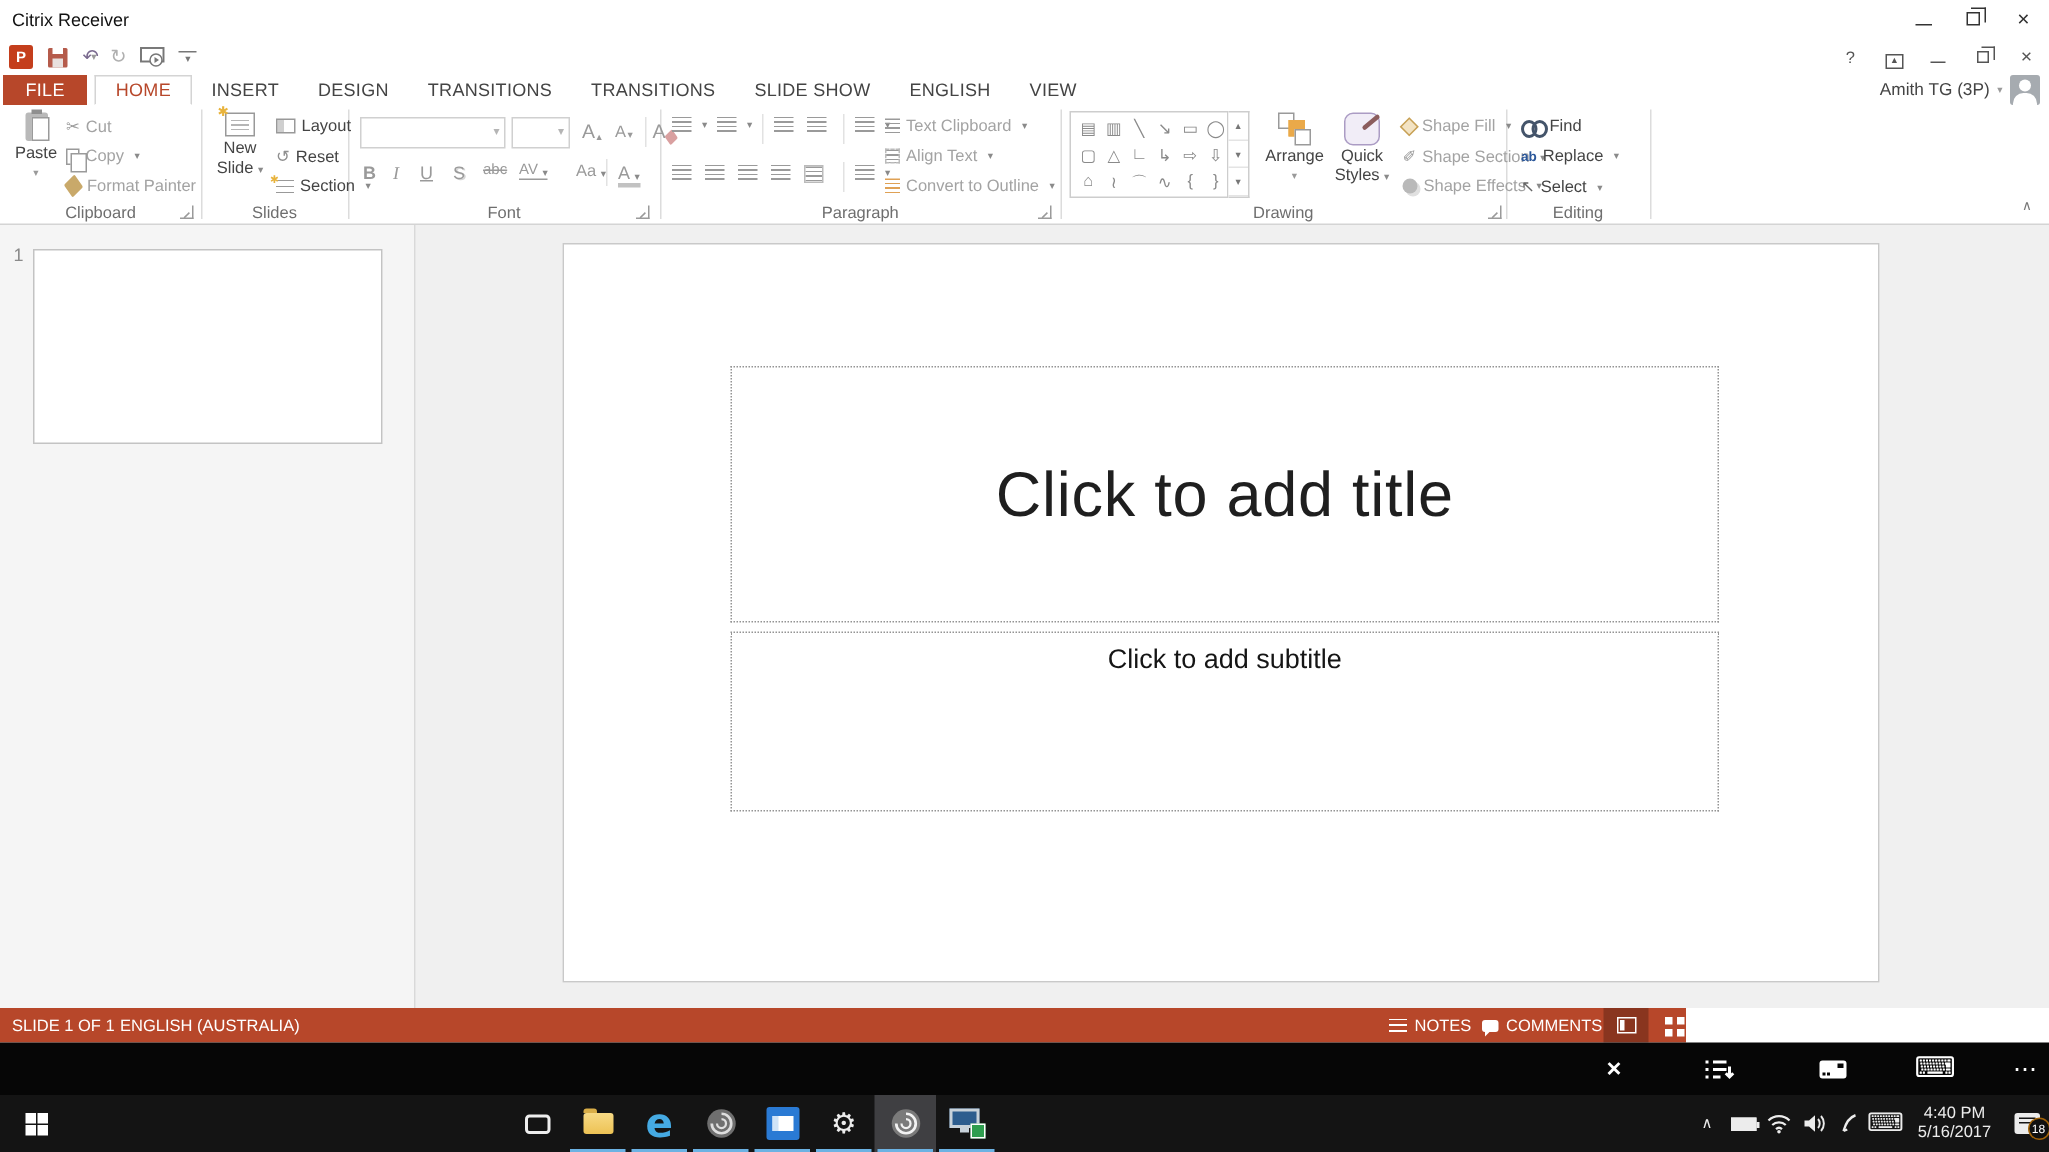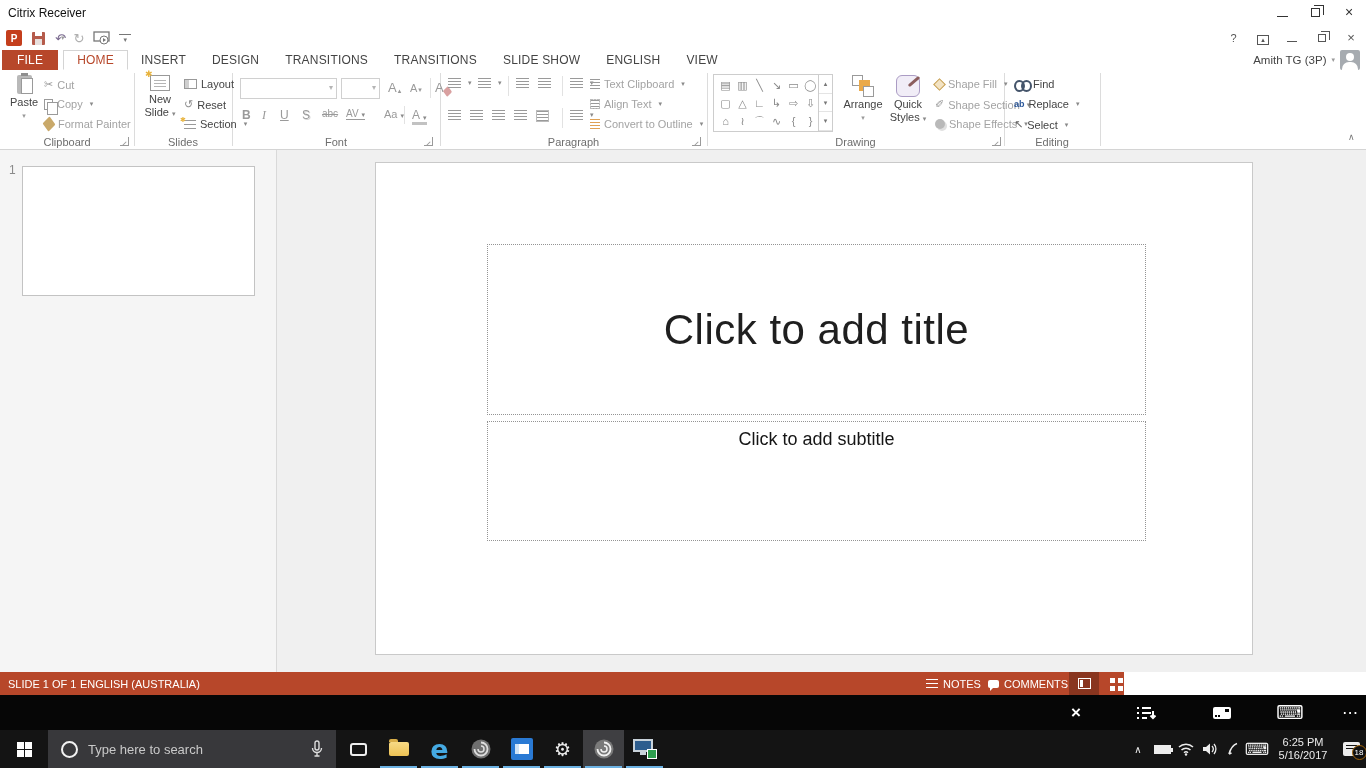--- a/index.html
+++ b/index.html
@@ -534,28 +534,20 @@
     </div>
     <div class="ct" style="left:1276px;width:28px;font-size:19px">⌨</div>
     <div class="ct" style="left:1336px;width:28px;font-size:16px">⋯</div>
   </div>
 
   <div id="taskbar" class="ab">
     <div id="start-btn" class="ab">
         <span class="winlogo"></span>
       </div>
 
-    <div id="search-box" class="ab">
-      <span class="cortana-ring"></span>
-      <input id="search-input" placeholder="Type here to search" style="">
-      <svg width="14" height="18" viewBox="0 0 14 18" style="margin-right:12px;flex:none">
-        <rect x="5" y="1" width="4" height="9" rx="2" fill="none" stroke="#ddd" stroke-width="1.4"></rect>
-        <path d="M2.5 8a4.5 4.5 0 0 0 9 0M7 12.5V16M4.5 16h5" fill="none" stroke="#ddd" stroke-width="1.4"></path>
-      </svg>
-    </div>
 
     <div id="taskview-btn" class="ab">
         <span class="tv-ic"></span>
       </div>
 
     <div id="task-icons" class="ab">
       <div class="slot">
           <span class="folder-ic"></span>
         </div>
       <div class="slot">
@@ -608,21 +600,21 @@
         <path d="M10 4a4.5 4.5 0 0 1 0 6M12 2a7.5 7.5 0 0 1 0 10" stroke="#ececec" stroke-width="1.3" fill="none"></path>
       </svg>
     </div>
     <div class="tray" style="left:1222px;width:22px">
       <svg width="14" height="14" viewBox="0 0 14 14">
         <path d="M3 12c2-7 5-9.5 8-10.5M3 12l2.5-1" stroke="#ececec" stroke-width="1.6" fill="none"></path>
       </svg>
     </div>
     <div class="tray" style="left:1244px;width:26px;font-size:17px">⌨</div>
     <div id="clock" class="tray">
-      <span>6:25 PM</span>
+      <span>4:40 PM</span>
       <span>5/16/2017</span>
     </div>
     <div class="tray" style="left:1336px;width:30px">
       <span class="ac-ic">
         <span class="badge">18</span>
       </span>
     </div>
   </div>
 
 </div>

